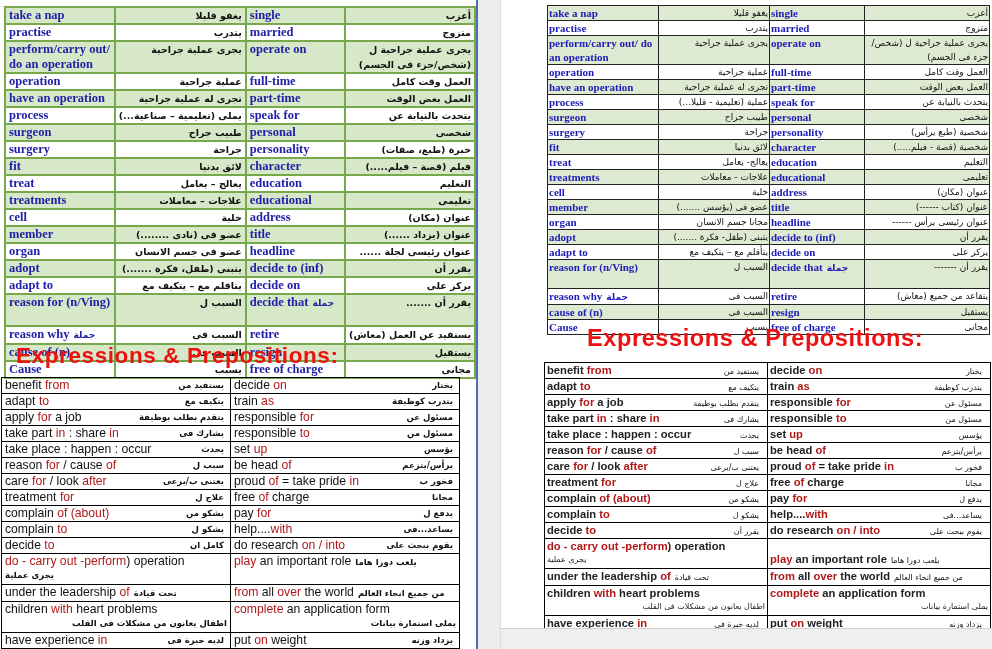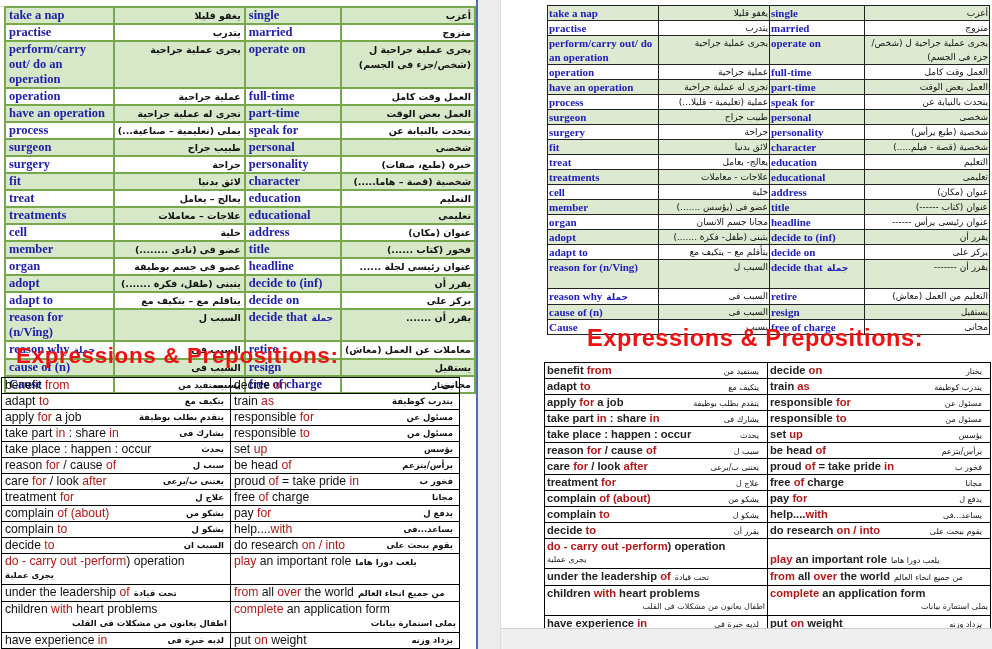--- a/index.html
+++ b/index.html
@@ -113,21 +113,21 @@
         <tr class="w">
           <td class="en"><span>surgery</span></td>
           <td class="ar"><span>جراحة</span></td>
           <td class="en"><span>personality</span></td>
           <td class="ar"><span>خبرة (طبع، صفات)</span></td>
         </tr>
         <tr class="g">
           <td class="en"><span>fit</span></td>
           <td class="ar"><span>لائق بدنيا</span></td>
           <td class="en"><span>character</span></td>
-          <td class="ar"><span>شخصية (قصة – هاما.....)</span></td>
+          <td class="ar"><span>فيلم (قصة – فيلم.....)</span></td>
         </tr>
         <tr class="w">
           <td class="en"><span>treat</span></td>
           <td class="ar"><span>يعالج – يعامل</span></td>
           <td class="en"><span>education</span></td>
           <td class="ar"><span>التعليم</span></td>
         </tr>
         <tr class="g">
           <td class="en"><span>treatments</span></td>
           <td class="ar"><span>علاجات – معاملات</span></td>
@@ -137,25 +137,25 @@
         <tr class="w">
           <td class="en"><span>cell</span></td>
           <td class="ar"><span>خلية</span></td>
           <td class="en"><span>address</span></td>
           <td class="ar"><span>عنوان (مكان)</span></td>
         </tr>
         <tr class="g">
           <td class="en"><span>member</span></td>
           <td class="ar"><span>عضو فى (نادى ........)</span></td>
           <td class="en"><span>title</span></td>
-          <td class="ar"><span>فخور (كتاب ......)</span></td>
+          <td class="ar"><span>عنوان (يزداد ......)</span></td>
         </tr>
         <tr class="w">
           <td class="en"><span>organ</span></td>
-          <td class="ar"><span>عضو فى جسم بوظيفة</span></td>
+          <td class="ar"><span>عضو فى جسم الانسان</span></td>
           <td class="en"><span>headline</span></td>
           <td class="ar"><span>عنوان رئيسى لجلة ......</span></td>
         </tr>
         <tr class="g">
           <td class="en"><span>adopt</span></td>
           <td class="ar"><span>يتبنى (طفل، فكرة .......)</span></td>
           <td class="en"><span>decide to (inf)</span></td>
           <td class="ar"><span>يقرر أن</span></td>
         </tr>
         <tr class="w">
@@ -167,21 +167,21 @@
         <tr class="g tall">
           <td class="en"><span>reason for (n/Ving)</span></td>
           <td class="ar"><span>السبب ل</span></td>
           <td class="en"><span>decide that</span><span class="arw">جملة</span></td>
           <td class="ar"><span>يقرر أن .......</span></td>
         </tr>
         <tr class="w">
           <td class="en"><span>reason why</span><span class="arw">جملة</span></td>
           <td class="ar"><span>السبب فى</span></td>
           <td class="en"><span>retire</span></td>
-          <td class="ar"><span>معاملات عن العمل (معاش)</span></td>
+          <td class="ar"><span>يستفيد عن العمل (معاش)</span></td>
         </tr>
         <tr class="g">
           <td class="en"><span>cause of (n)</span></td>
           <td class="ar"><span>السبب فى</span></td>
           <td class="en"><span>resign</span></td>
           <td class="ar"><span>يستقيل</span></td>
         </tr>
         <tr class="w">
           <td class="en"><span>Cause</span></td>
           <td class="ar"><span>يسبب</span></td>
@@ -227,21 +227,21 @@
         </tr>
         <tr>
           <td class="c1"><span class="en"><span>complain </span><span class="red">of (about)</span></span><span class="ar">يشكو من</span></td>
           <td class="c2"><span class="en"><span>pay </span><span class="red">for</span></span><span class="ar">يدفع ل</span></td>
         </tr>
         <tr>
           <td class="c1"><span class="en"><span>complain </span><span class="red">to</span></span><span class="ar">يشكو ل</span></td>
           <td class="c2"><span class="en"><span>help....</span><span class="red">with</span></span><span class="ar">يساعد...فى</span></td>
         </tr>
         <tr>
-          <td class="c1"><span class="en"><span>decide </span><span class="red">to</span></span><span class="ar">السبب ان</span></td>
+          <td class="c1"><span class="en"><span>decide </span><span class="red">to</span></span><span class="ar">كامل ان</span></td>
           <td class="c2"><span class="en"><span>do research </span><span class="red">on / into</span></span><span class="ar">يقوم ببحث على</span></td>
         </tr>
         <tr class="tall">
           <td class="c1"><span class="en"><span class="red">do - carry out -perform</span><span>) operation</span></span><span class="ar2 left">يجرى عملية</span></td>
           <td class="c2 bottom"><span class="en"><span class="red">play</span><span> an important role</span><span class="ar" style="position: static; margin-left: 4px;">يلعب دورا هاما</span></span></td>
         </tr>
         <tr>
           <td class="c1"><span class="en"><span>under the leadership </span><span class="red">of</span><span class="ar" style="position: static; margin-left: 4px;">تحت قيادة</span></span></td>
           <td class="c2"><span class="en"><span class="red">from</span><span> all </span><span class="red">over</span><span> the world</span><span class="ar" style="position: static; margin-left: 4px;">من جميع انحاء العالم</span></span></td>
         </tr>
@@ -362,21 +362,21 @@
         <tr class="g tall">
           <td class="en"><span>reason for (n/Ving)</span></td>
           <td class="ar"><span>السبب ل</span></td>
           <td class="en en2"><span>decide that</span><span class="arw">جملة</span></td>
           <td class="ar ar2"><span>يقرر أن -------</span></td>
         </tr>
         <tr class="w">
           <td class="en"><span>reason why</span><span class="arw">جملة</span></td>
           <td class="ar"><span>السبب فى</span></td>
           <td class="en en2"><span>retire</span></td>
-          <td class="ar ar2"><span>التعليم من العمل (معاش)</span></td>
+          <td class="ar ar2"><span>يتقاعد من جميع (معاش)</span></td>
         </tr>
         <tr class="g">
           <td class="en"><span>cause of (n)</span></td>
           <td class="ar"><span>السبب فى</span></td>
           <td class="en en2"><span>resign</span></td>
           <td class="ar ar2"><span>يستقيل</span></td>
         </tr>
         <tr class="w">
           <td class="en"><span>Cause</span></td>
           <td class="ar"><span>يسبب</span></td>

